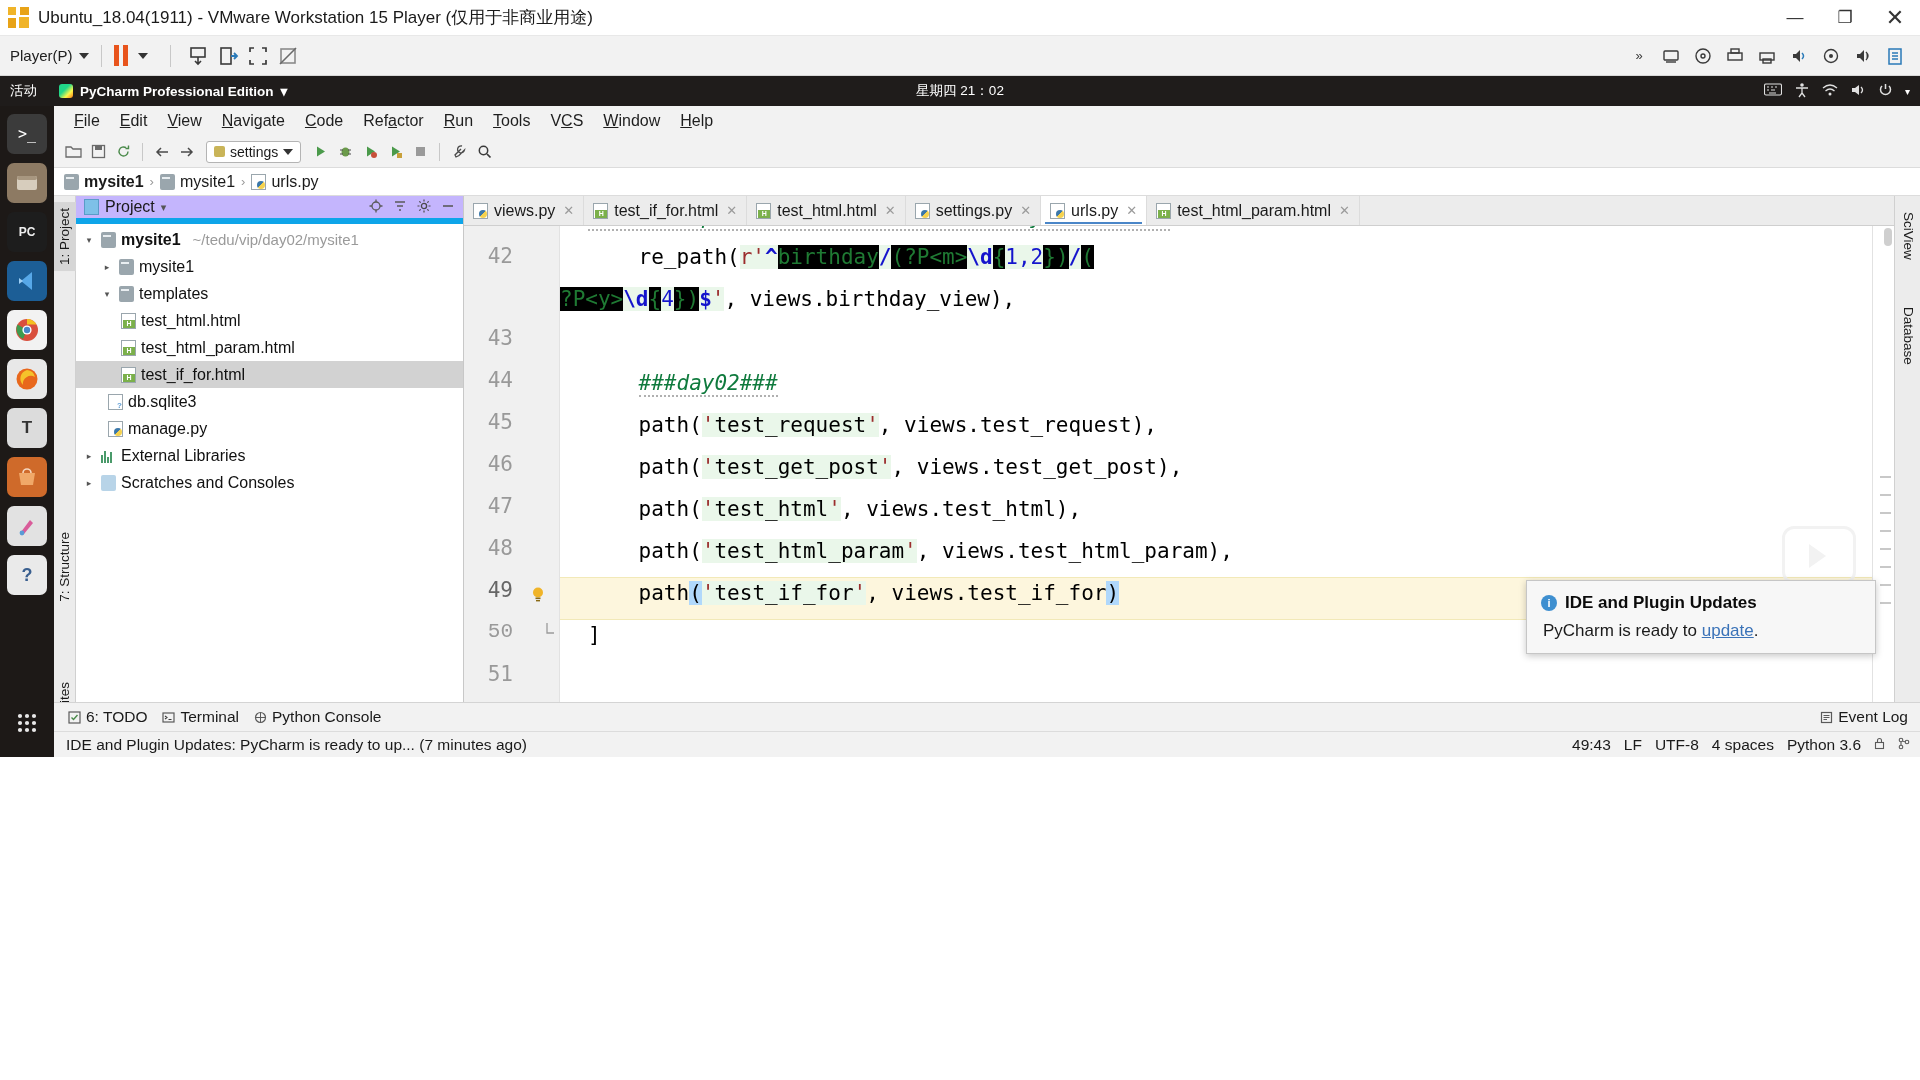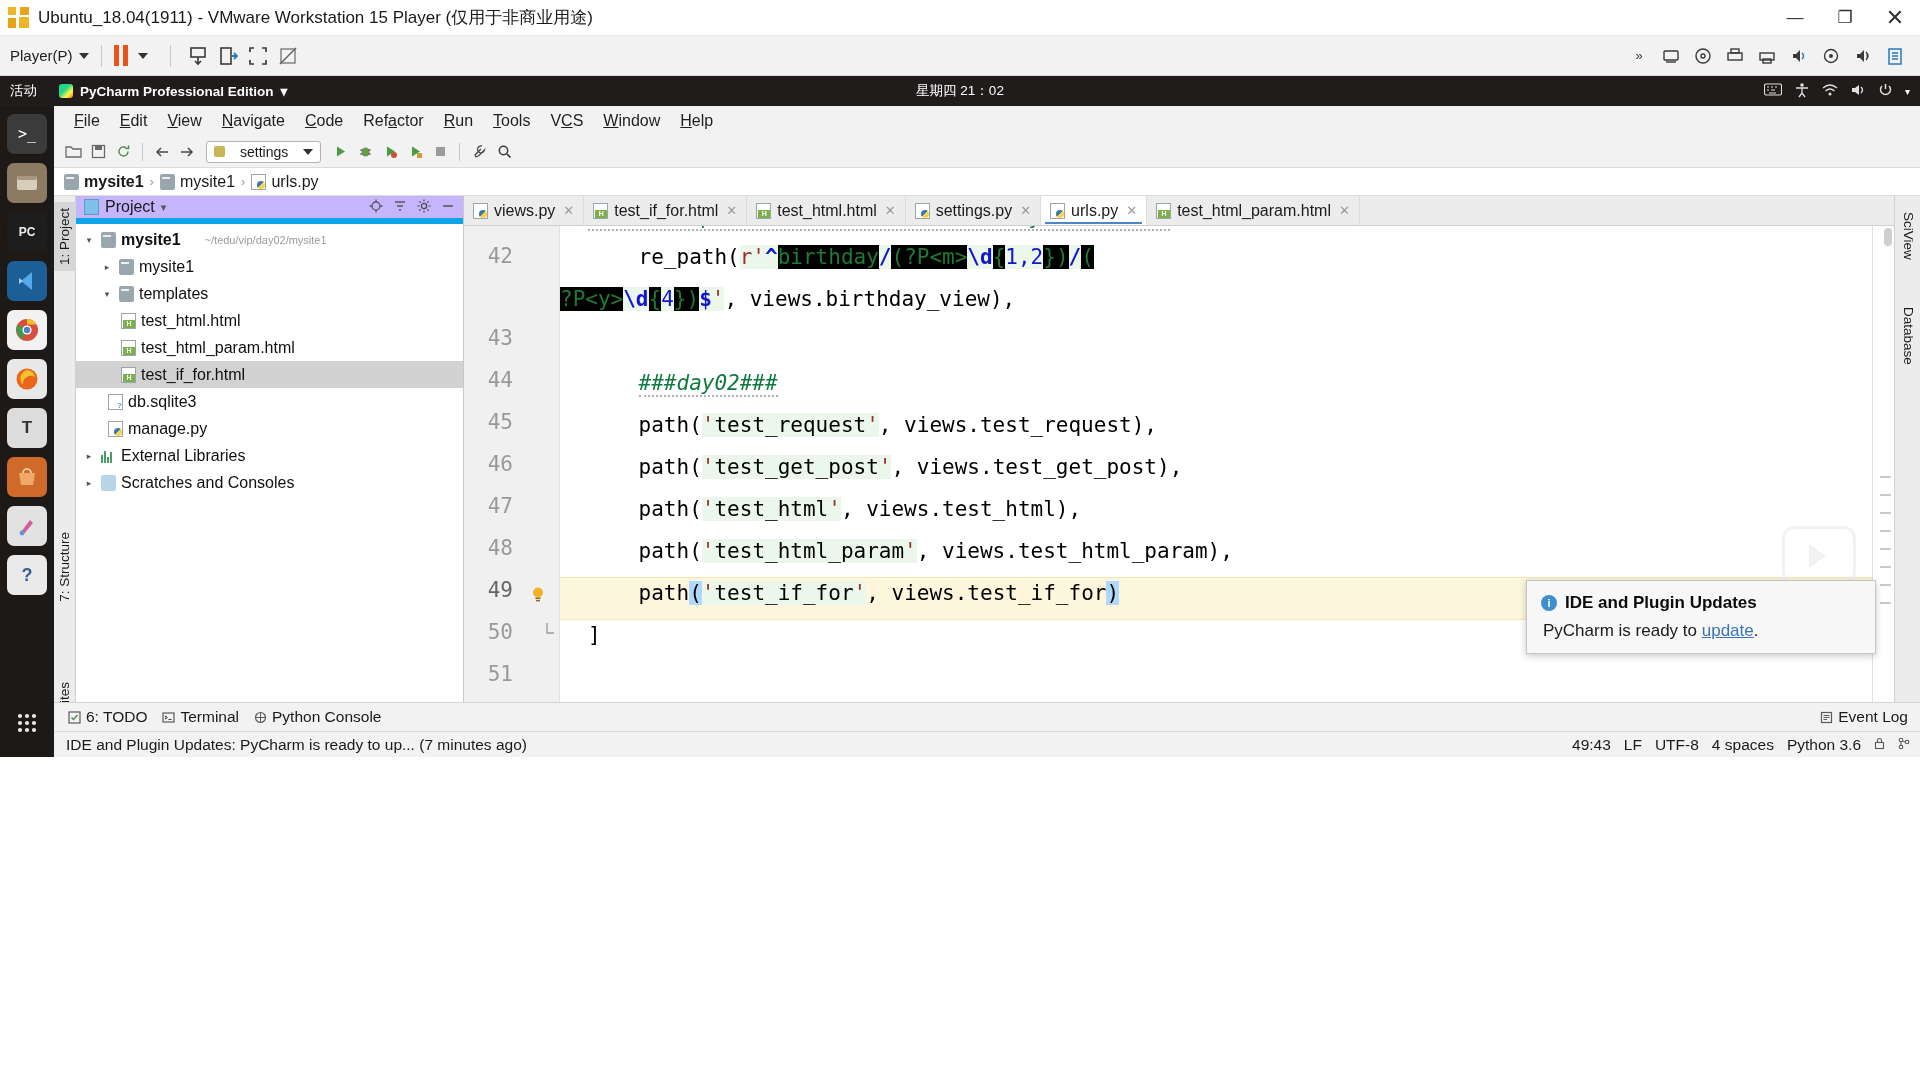--- a/index.html
+++ b/index.html
@@ -88,21 +88,21 @@
   .pc-menubar span u { text-decoration:underline; }
 
   .pc-toolbar {
     height:32px; background:#f2f2f2; display:flex; align-items:center; gap:3px;
     padding-left:8px; flex:0 0 32px; border-bottom:1px solid #dcdcdc;
   }
   .pc-tb-ic { width:22px; height:22px; display:flex; align-items:center; justify-content:center;
      font-size:13px; color:#4a4a4a; }
   .runcfg {
     height:22px; background:#ffffff; border:1px solid #b4b4b4; border-radius:3px;
-    display:flex; align-items:center; gap:15px; padding:0 7px; font-size:14px; color:#1a1a1a;
+    display:flex; align-items:center; gap:5px; padding:0 7px; font-size:14px; color:#1a1a1a;
     margin:0 5px;
   }
   .runcfg .sq { width:11px; height:11px; background:#c9b458; border-radius:2px; }
 
   .pc-breadcrumb {
     height:28px; background:#ffffff; display:flex; align-items:center; gap:4px;
     padding-left:10px; flex:0 0 28px; font-size:16px; color:#1a1a1a;
     border-bottom:1px solid #dcdcdc;
   }
   .crumb-sep { color:#9a9a9a; font-size:13px; padding:0 2px; }
@@ -131,21 +131,21 @@
     height:28px; background:#c4b5fd; display:flex; align-items:center; gap:6px;
     padding:0 8px; font-size:16px; color:#1a1a1a; border-bottom:6px solid #0ea5e9; flex:0 0 28px;
   }
   .pp-header .tools { margin-left:auto; display:flex; gap:10px; color:#4a4a4a; font-size:13px; align-items:center;}
   .pp-tree { flex:1; overflow:hidden; padding-top:2px; font-size:16px; color:#101010; }
   .tnode { height:27px; display:flex; align-items:center; gap:5px; padding-right:6px; white-space:nowrap; }
   .tnode.sel { background:#d2d2d2; }
   .tw { width:14px; display:inline-flex; justify-content:center; font-size:9px; color:#555; flex:0 0 14px; }
   .tnode .nm { font-size:16px; }
   .tnode .nm.b { font-weight:bold; }
-  .tnode .path { color:#9a9a9a; font-size:11px; margin-left:19px; }
+  .tnode .path { color:#9a9a9a; font-size:15px; margin-left:7px; }
 
   
   .ic { width:15px; height:16px; position:relative; flex:0 0 15px; display:inline-block; }
   .ic-folder { background:#9aa6ad; border-radius:2px; }
   .ic-folder:after{content:"";position:absolute;left:2px;top:3px;width:8px;height:2px;background:#e9eef1;}
   .ic-html{ background:#ffffff; border:1px solid #9aa6ad;}
   .ic-html:after{content:"H";position:absolute;left:1px;bottom:0;font-size:7px;color:#fff;background:#7bb04b;
       width:12px;height:8px;line-height:8px;text-align:center;font-weight:bold;}
   .ic-py{ background:#ffffff; border:1px solid #9aa6ad;}
   .ic-py:after{content:"";position:absolute;right:0;bottom:0;width:8px;height:8px;border-radius:50%;
@@ -742,21 +742,21 @@
             <div class="gutter">
               <span class="gnum" style="top:-22px;">41</span>
               <span class="gnum" style="top:18px;">42</span>
               <span class="gnum" style="top:100px;">43</span>
               <span class="gnum" style="top:142px;">44</span>
               <span class="gnum" style="top:184px;">45</span>
               <span class="gnum" style="top:226px;">46</span>
               <span class="gnum" style="top:268px;">47</span>
               <span class="gnum" style="top:310px;">48</span>
               <span class="gnum cur" style="top:352px;">49</span>
-              <span class="gnum" style="top:394px;">50</span>
+              <span class="gnum" style="top:394px;font-family:Liberation Mono, monospace;">50</span>
               <span class="gnum" style="top:436px;">51</span>
               <span class="gmark" style="top:360px;color:#e8a317;">
                 <svg width="14" height="18" viewBox="0 0 14 18">
                     <circle cx="7" cy="6.5" r="5" fill="#f0b429"></circle>
                     <rect x="4.5" y="11.5" width="5" height="1.6" fill="#8a6a14"></rect>
                     <rect x="5" y="14" width="4" height="1.4" fill="#8a6a14"></rect>
                   </svg>
               </span>
               <span class="fold" style="top:396px;">
                 <svg width="11" height="13" viewBox="0 0 11 13">

